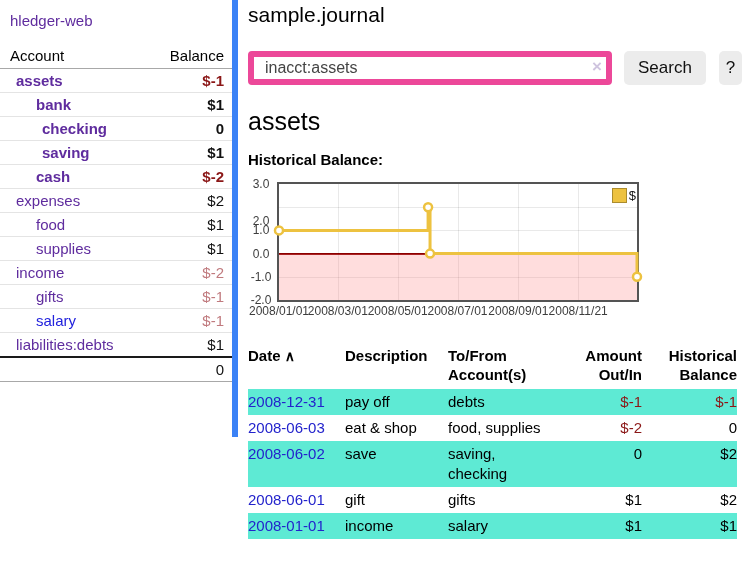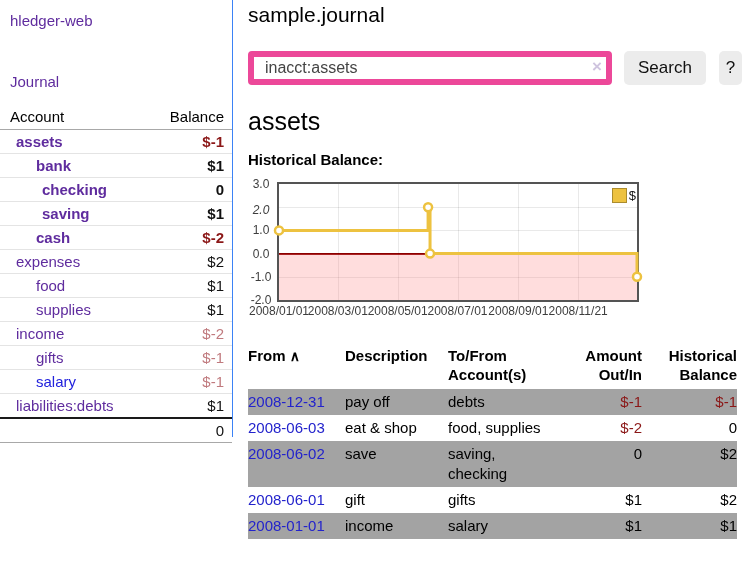--- a/index.html
+++ b/index.html
@@ -1,21 +1,21 @@
 <!DOCTYPE html>
 <html><head>
 <meta charset="utf-8">
 <style>
   * { box-sizing: content-box; }
   body { margin:0; width:742px; height:582px; position:relative; overflow:hidden;
          background:#fff; color:#000; font-family:"Liberation Sans", sans-serif; font-size:15px; }
   a { text-decoration:none; }
 
   
-  .sidebar { position:absolute; left:0; top:0; width:232px; height:437px; border-right:1px solid #3b82f6; }
+  .sidebar { position:absolute; left:0; top:0; width:232px; height:437px; border-right:6px solid #3b82f6; }
   .brand { display:block; padding:12px 10px 0; color:#5f2c9e; font-size:15px; }
   .journal-link { display:block; margin:44px 10px 0; color:#5f2c9e; font-size:15px; }
   .acct-table { width:100%; border-collapse:collapse; margin-top:15px; font-size:15px; }
   .acct-table th { font-weight:normal; padding:3px 8px 4px 10px; border-bottom:1px solid #a8a8a8; text-align:left; }
   .acct-table th.bal-h { text-align:right; padding-left:0; }
   .acct-table td { padding:2px 0; line-height:19px; border-bottom:1px solid #e4e4e4; }
   .acct-table td.bal { text-align:right; padding-right:8px; color:#111; }
   .acct-table tr.b td { font-weight:bold; }
   .acct-table a.acct { color:#5f2c9e; }
   .acct-table tr.blue a.acct { color:#2222dd; }
@@ -54,31 +54,30 @@
   .legend-lbl { font-size:13px; margin-left:2px; color:#111; }
   .ylab { position:absolute; left:0; width:26px; text-align:center; font-size:12px; color:#3d3d3d; line-height:14px; }
   .xlab { position:absolute; top:126px; font-size:12px; color:#3d3d3d; white-space:nowrap; transform:translateX(-50%); }
 
   
   .reg { border-collapse:collapse; width:489px; margin-top:16px; font-size:15px; table-layout:fixed; }
   .reg th { font-weight:bold; text-align:left; vertical-align:top; padding:2px 0 5px; line-height:19px; }
   .reg th.r, .reg td.r { text-align:right; }
   .reg td { padding:3px 0; line-height:20px; vertical-align:top; }
   .reg td.acct-cell { padding-right:14px; }
-  .reg tr.g { background:#a3a3a3; }
+  .reg tr.g { background:#5eead4; }
   .reg a.date { color:#2323cc; }
   .reg .neg { color:#8b1717; }
   .sort-icon { font-weight:bold; font-size:14px; }
 </style>
 </head>
 <body>
 
 <div class="sidebar">
   <a class="brand" href="#">hledger-web</a>
-  <a class="journal-link" href="#">Journal</a>
   <table class="acct-table">
     <thead>
       <tr>
         <th>Account</th>
         <th class="bal-h">Balance</th>
       </tr>
     </thead>
     <tbody>
       <tr class="b">
           <td class="i1"><a class="acct" href="#">assets</a></td>
@@ -169,21 +168,21 @@
           <circle cx="149.08493150684933" cy="23.200000000000003" r="4" fill="#fff" stroke="#EDC240" stroke-width="2.5"></circle>
           <circle cx="151.04657534246576" cy="69.6" r="4" fill="#fff" stroke="#EDC240" stroke-width="2.5"></circle>
           <circle cx="358" cy="92.80000000000001" r="4" fill="#fff" stroke="#EDC240" stroke-width="2.5"></circle>
         </svg>
         <div class="legend">
         <span class="legend-box" id="legend-box" style="background: rgb(237, 194, 64);"></span>
         <span class="legend-lbl">$</span>
       </div>
     </div>
   <div class="ylab" style="top: -1px;">3.0</div>
-      <div class="ylab" style="top: 25px; font-style: italic;">2.0</div>
+      <div class="ylab" style="top: 36px;">2.0</div>
       <div class="ylab" style="top: 45.4px;">1.0</div>
       <div class="ylab" style="top: 68.6px;">0.0</div>
       <div class="ylab" style="top: 91.8px;">-1.0</div>
       <div class="ylab" style="top: 115px;">-2.0</div>
       <div class="xlab" style="left: 31px;">2008/01/01</div>
       <div class="xlab" style="left: 89.8493px;">2008/03/01</div>
       <div class="xlab" style="left: 149.679px;">2008/05/01</div>
       <div class="xlab" style="left: 209.51px;">2008/07/01</div>
       <div class="xlab" style="left: 270.321px;">2008/09/01</div>
       <div class="xlab" style="left: 330.151px;">2008/11/21</div>
@@ -192,21 +191,21 @@
   <table class="reg">
     <colgroup>
         <col style="width:97px">
         <col style="width:103px">
         <col style="width:114px">
         <col style="width:80px">
         <col style="width:95px">
       </colgroup>
     <thead>
       <tr>
-        <th><span>From</span> <span class="sort-icon">∧</span></th>
+        <th><span>Date</span> <span class="sort-icon">∧</span></th>
         <th><span>Description</span></th>
         <th>
             <div>To/From</div>
             <div>Account(s)</div>
           </th>
         <th class="r">
             <div>Amount</div>
             <div>Out/In</div>
           </th>
         <th class="r">

